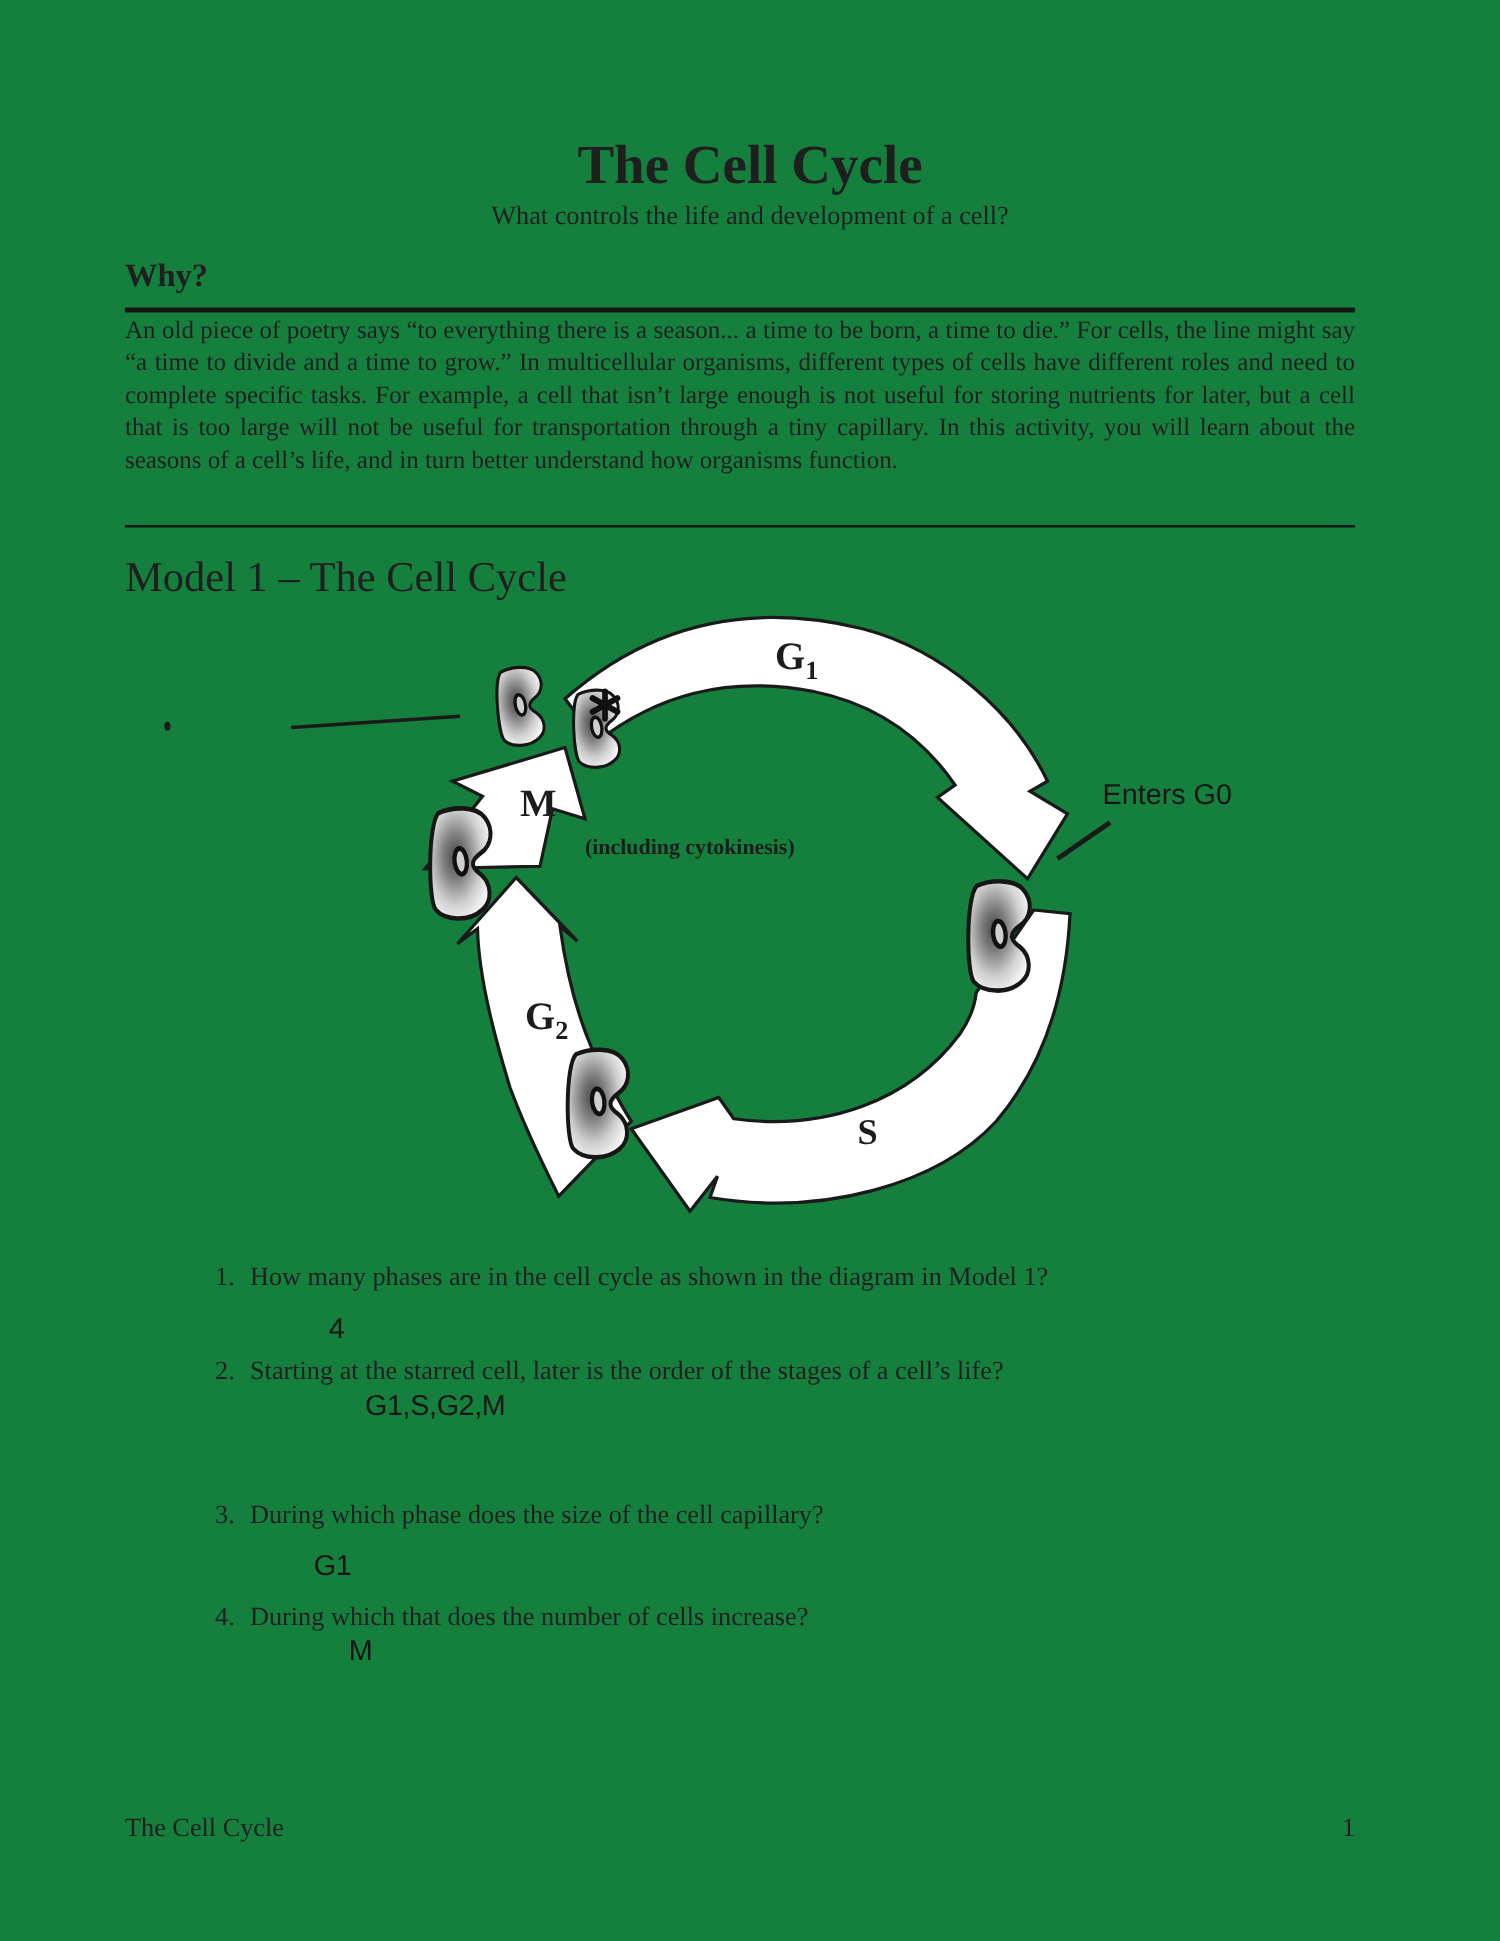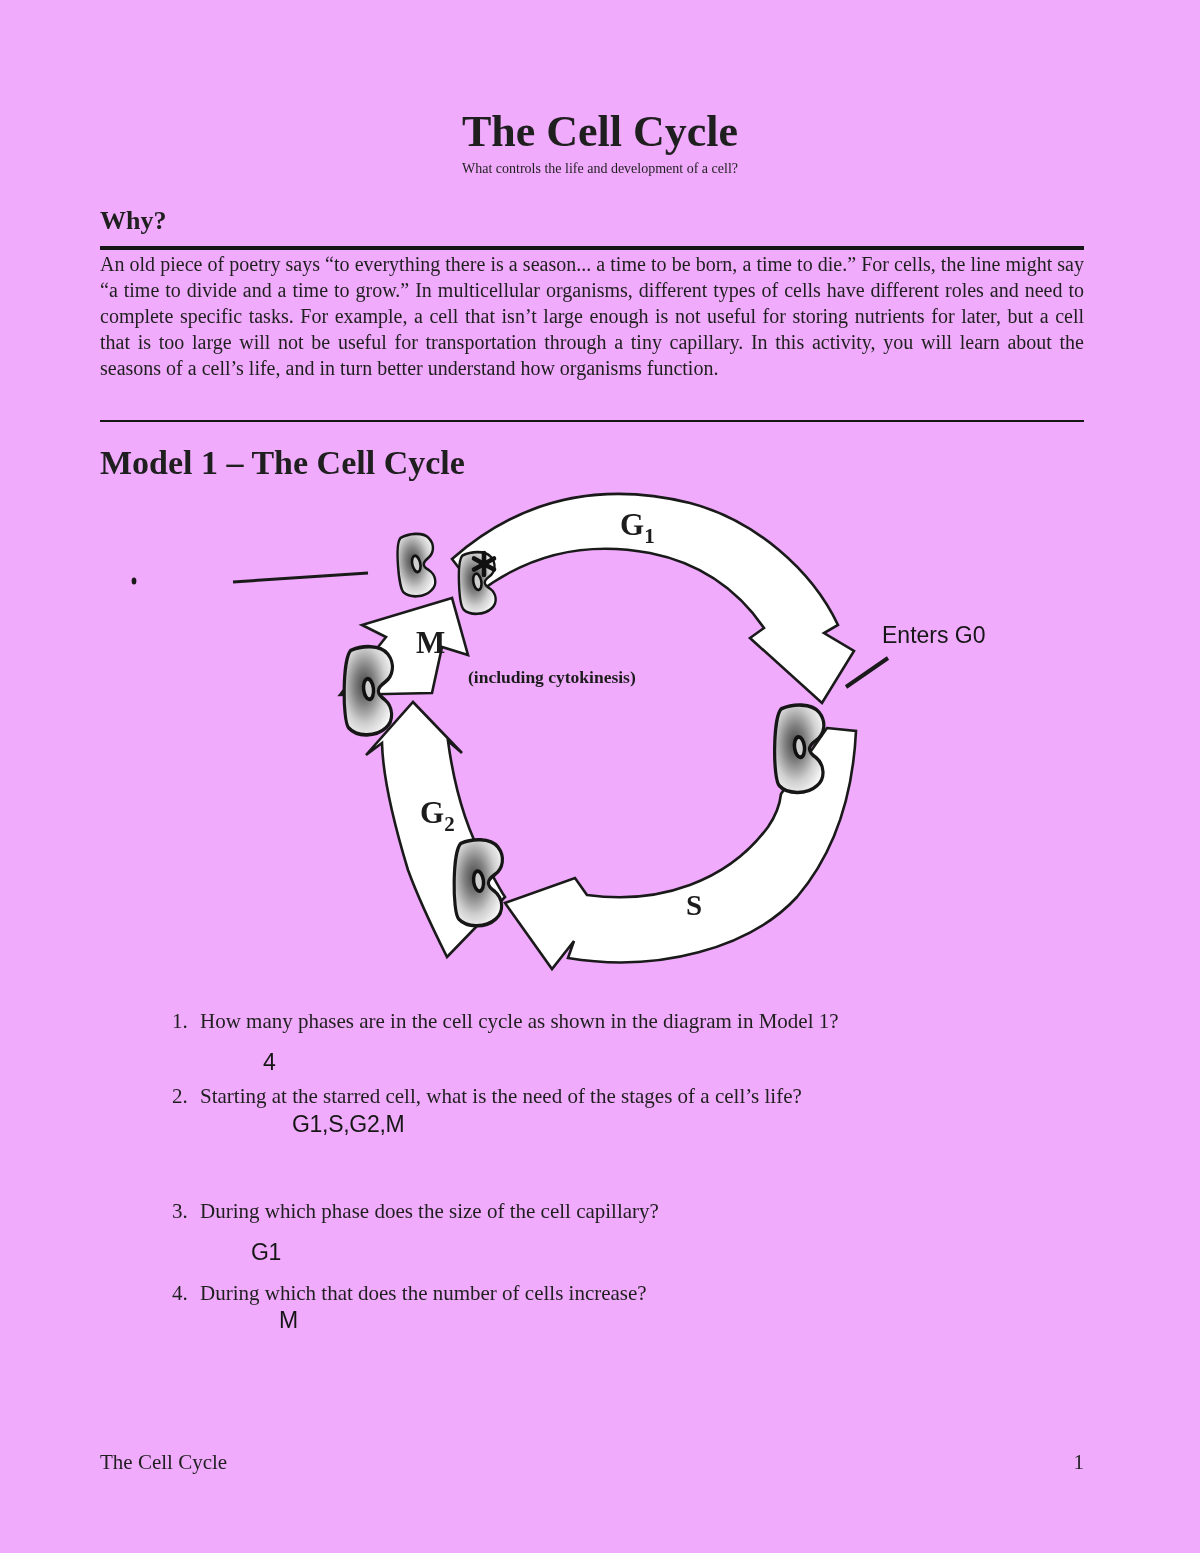--- a/index.html
+++ b/index.html
@@ -1,51 +1,51 @@
 <!DOCTYPE html>
 <html><head>
 <meta charset="utf-8">
 <style>
   html,body{margin:0;padding:0;background:#e8e8e8;}
   .page{
     position:relative;
     width:1200px;height:1553px;
-    background:#f0abfc;
+    background:#15803d;
     margin:0 auto;
     font-family:"Liberation Serif","DejaVu Serif",serif;
     color:#1f1f1f;
     overflow:hidden;
   }
   .abs{position:absolute;}
   .title{
     left:0;right:0;top:110px;
     text-align:center;
     font-size:44px;font-weight:bold;
     line-height:1;
   }
   .subtitle{
     left:0;right:0;top:162px;
     text-align:center;
-    font-size:14px;line-height:1;
+    font-size:21px;line-height:1;
   }
   .why-heading{
     left:100px;top:208px;
     font-size:26px;font-weight:bold;line-height:1;
   }
   .rule{left:100px;width:984px;background:#161616;}
   .rule-thick{top:246px;height:4px;}
   .rule-thin{top:420px;height:2px;}
   .why-paragraph{
     left:100px;top:251px;width:984px;
     font-size:20px;line-height:26px;
     text-align:justify;
   }
   .model-heading{
     left:100px;top:446px;
-    font-size:34px;font-weight:bold;line-height:1;
+    font-size:34px;font-weight:normal;line-height:1;
   }
   .diagram{left:100px;top:485px;width:1000px;height:505px;}
   .question{
     left:172px;
     font-size:21px;line-height:26px;
     display:flex;
   }
   .q-num{width:28px;flex:0 0 28px;}
   .q-text{white-space:nowrap;}
   .q1{top:1008px;} .q2{top:1083px;} .q3{top:1198px;} .q4{top:1280px;}
@@ -170,21 +170,21 @@
   </svg>
 
   <div class="abs question q1">
     <span class="q-num">1.</span>
     <span class="q-text">How many phases are in the cell cycle as shown in the diagram in Model 1?</span>
   </div>
   <div class="abs answer a1">4</div>
 
   <div class="abs question q2">
     <span class="q-num">2.</span>
-    <span class="q-text">Starting at the starred cell, what is the need of the stages of a cell’s life?</span>
+    <span class="q-text">Starting at the starred cell, later is the order of the stages of a cell’s life?</span>
   </div>
   <div class="abs answer a2">G1,S,G2,M</div>
 
   <div class="abs question q3">
     <span class="q-num">3.</span>
     <span class="q-text">During which phase does the size of the cell capillary?</span>
   </div>
   <div class="abs answer a3">G1</div>
 
   <div class="abs question q4">

